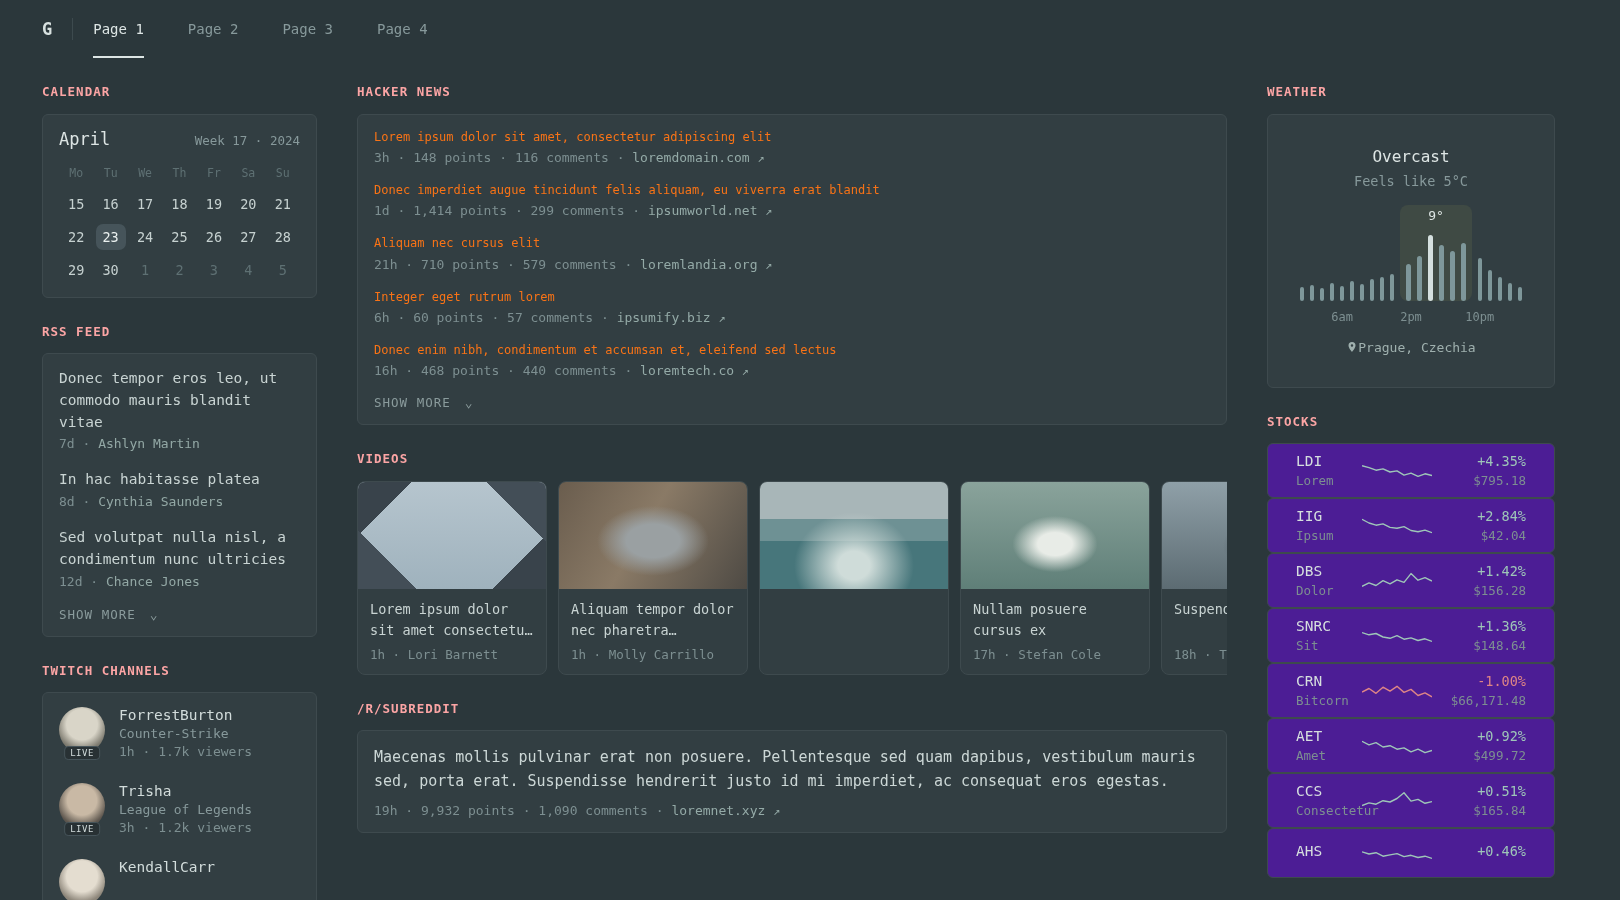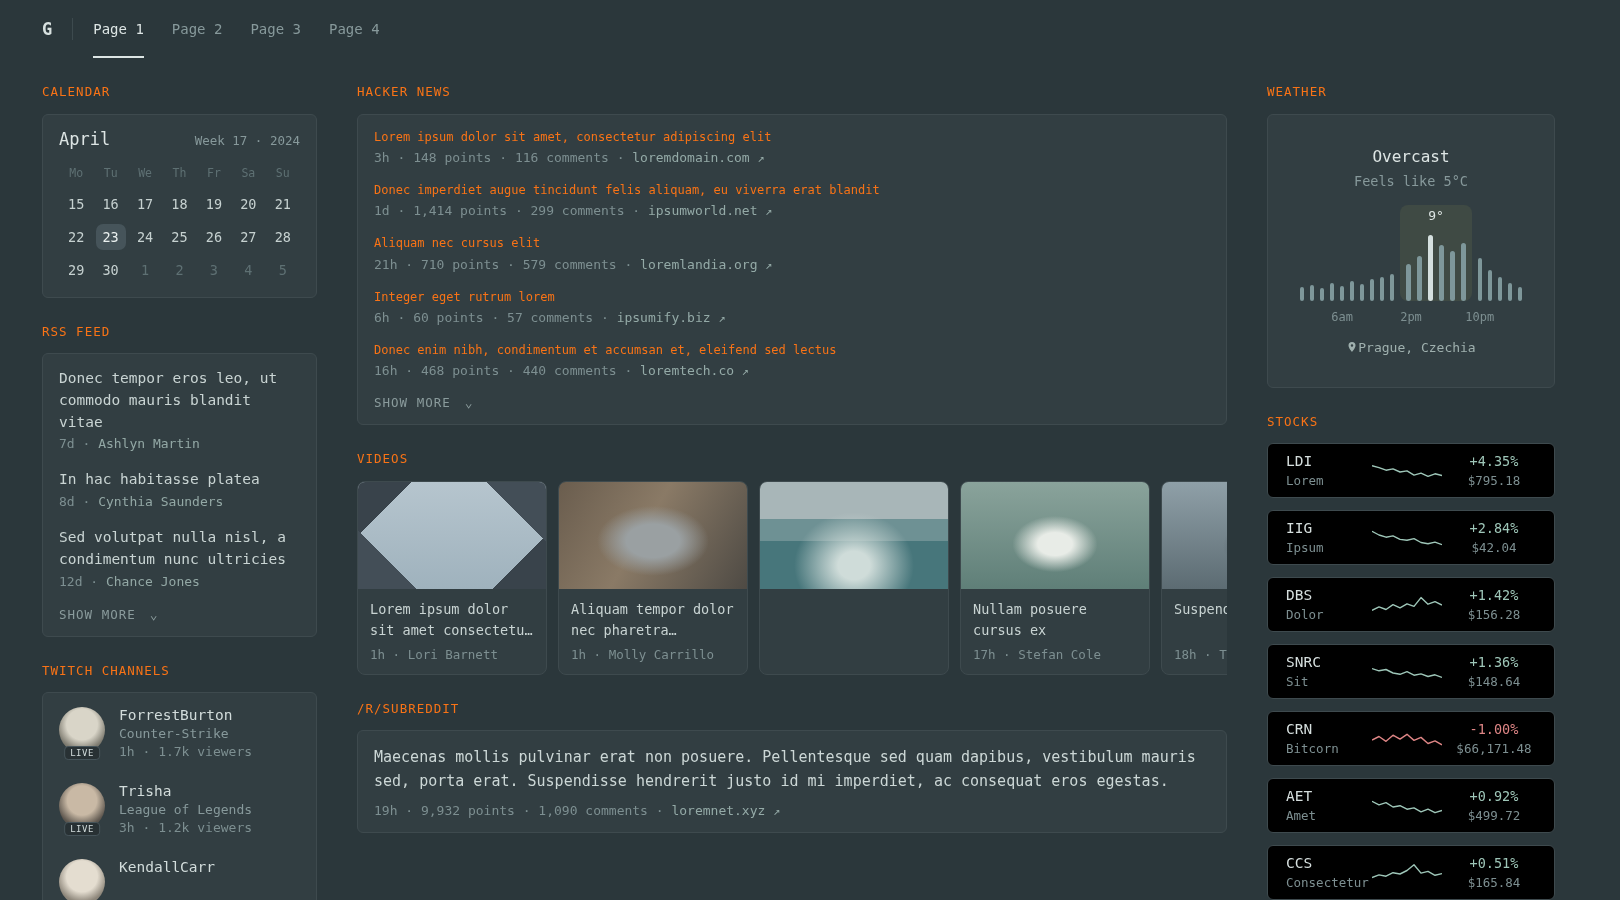--- a/index.html
+++ b/index.html
@@ -8,28 +8,28 @@
     background:#2b373b;
     color:#d2dcdb;
     font-family:"DejaVu Sans Mono","Liberation Mono",monospace;
     font-size:14px;
     position:relative;
   }
   
   .topbar{display:flex;align-items:stretch;height:58px;padding:0 42px}
   .logo{display:flex;align-items:center;font-size:17px;font-weight:bold;color:#d8e1e0;padding-right:20px;cursor:pointer}
   .vdiv{width:1px;background:#3d4a4e;margin:18px 20px 18px 0}
-  .tabs{display:flex;gap:28px}
+  .tabs{display:flex;gap:44px}
   .tab{display:flex;align-items:center;color:#87999b;font-size:14px;cursor:pointer;
        border-bottom:2px solid transparent;border-top:2px solid transparent}
   .tab.active{color:#dde5e4;border-bottom-color:#dde5e4}
   
   .main{display:grid;grid-template-columns:275px 870px 288px;column-gap:40px;padding-left:42px;align-items:start}
   .section{margin-top:28px}
-  .section>h2{font-size:12.5px;font-weight:normal;letter-spacing:1px;color:#f97316;margin-bottom:15px;line-height:1}
+  .section>h2{font-size:12.5px;font-weight:bold;letter-spacing:1px;color:#fca5a5;margin-bottom:15px;line-height:1}
   .card{background:#323e42;border:1px solid #3e4a4e;border-radius:6px;padding:14px 16px}
   .link{color:#94aaa7;cursor:pointer}
   .link-ico{color:#94aaa7;font-size:12px}
   .show-more{display:flex;align-items:center;gap:14px;font-size:12.5px;letter-spacing:1px;color:#8a9b9c;cursor:pointer;margin-top:4px}
   .chev{font-size:13px;line-height:1}
   
   .cal-head{display:flex;justify-content:space-between;align-items:baseline;margin-bottom:13px}
   .cal-month{font-size:17px;color:#dde5e4}
   .cal-week{font-size:12.5px;color:#87999b}
   .cal-grid{display:grid;grid-template-columns:repeat(7,1fr);row-gap:7px;text-align:center}
@@ -80,26 +80,26 @@
   .w-chart{position:relative;height:96px;margin-top:16px;display:flex;align-items:flex-end;justify-content:center;gap:6px}
   .w-bar{width:5px;border-radius:3px;background:#7e979a}
   .w-bar.bright{background:#d5e0df}
   .w-group{display:flex;align-items:flex-end;gap:6px;height:100%;background:#3f4a44;border-radius:8px;padding:0 6px;position:relative}
   .w-temp{position:absolute;top:3px;left:50%;transform:translateX(-50%);font-size:13px;color:#dde5e4;white-space:nowrap}
   .w-axis{position:relative;height:15px;margin-top:9px;font-size:12px;color:#7d8f91}
   .w-axis span{position:absolute;transform:translateX(-50%)}
   .w-ax0{left:19%}.w-ax1{left:50%}.w-ax2{left:81%}
   .w-loc{margin-top:15px;font-size:13px;color:#9fb0ae;display:flex;align-items:center;justify-content:center;}
   
-  .stock-row{display:flex;align-items:center;gap:10px;background:#000000;border:1px solid #3e4a4e;border-radius:6px;padding:9px 18px;margin-bottom:12px;cursor:pointer}
+  .stock-row{display:flex;align-items:center;gap:10px;background:#4c1d95;border:1px solid #3e4a4e;border-radius:6px;padding:9px 28px;cursor:pointer}
   .s-left{flex:1;min-width:0}
   .s-ticker{font-size:14.5px;color:#d6dfde}
   .s-name{font-size:12.5px;color:#7d8f91;margin-top:4px}
   .s-spark{width:70px;height:30px;flex-shrink:0}
-  .s-right{text-align:center;min-width:84px}
+  .s-right{text-align:right;min-width:84px}
   .s-change{font-size:13.5px;color:#9ec6b8}
   .s-change.neg{color:#de8585}
   .s-price{font-size:12.5px;color:#7d8f91;margin-top:4px}
 </style>
 </head>
 <body>
 
 <div class="topbar">
   <div class="logo">G</div>
   <div class="vdiv"></div>

